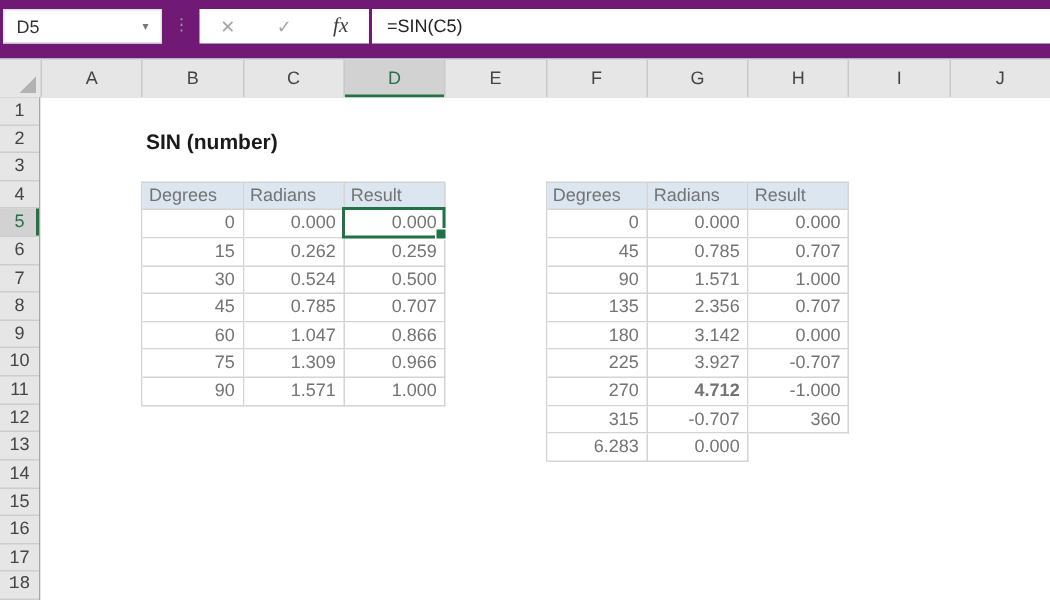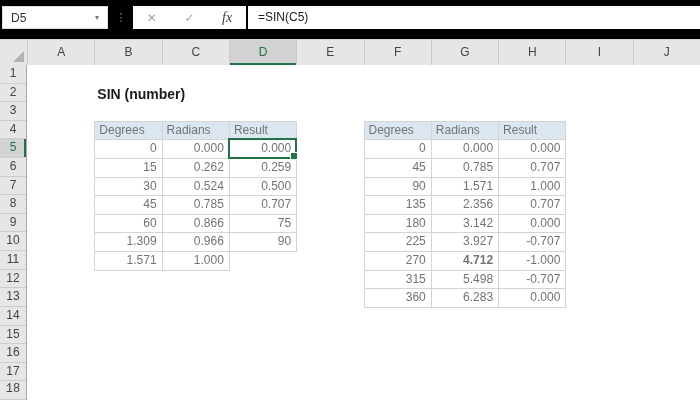--- a/index.html
+++ b/index.html
@@ -2,21 +2,21 @@
 <html><head>
 <meta charset="utf-8">
 <style>
   html,body{margin:0;padding:0;}
   body{
     width:700px;height:400px;position:relative;overflow:hidden;
     background:#fff;font-family:"Liberation Sans","DejaVu Sans",sans-serif;
     -webkit-font-smoothing:antialiased;
   }
   
-  .chrome{position:absolute;left:0;top:0;width:700px;height:65px;background:#000000;}
+  .chrome{position:absolute;left:0;top:0;width:700px;height:65px;background:#701a75;}
   .namebox{
     position:absolute;left:2px;top:6px;width:106px;height:23px;background:#fff;
     border:1px solid #e0e0e0;box-sizing:border-box;display:flex;align-items:center;
   }
   .namebox .ref{flex:1;padding-left:8px;font-size:12px;color:#333;}
   .namebox .dd{width:20px;text-align:center;font-size:8px;color:#777;}
   .grip{
     position:absolute;left:114px;top:6px;width:14px;height:23px;line-height:23px;
     text-align:center;color:#9a9a9a;font-size:11px;
   }
@@ -147,20 +147,21 @@
       <div class="td" style="line-height: 17.111px;">15</div>
       <div class="td" style="line-height: 17.111px;">0.262</div>
       <div class="td" style="line-height: 17.111px;">0.259</div>
       <div class="td" style="line-height: 17.111px;">30</div>
       <div class="td" style="line-height: 17.111px;">0.524</div>
       <div class="td" style="line-height: 17.111px;">0.500</div>
       <div class="td" style="line-height: 17.111px;">45</div>
       <div class="td" style="line-height: 17.111px;">0.785</div>
       <div class="td" style="line-height: 17.111px;">0.707</div>
       <div class="td" style="line-height: 17.111px;">60</div>
+      <div class="td" style="line-height: 17.111px;">1.047</div>
       <div class="td" style="line-height: 17.111px;">0.866</div>
       <div class="td" style="line-height: 17.111px;">75</div>
       <div class="td" style="line-height: 17.111px;">1.309</div>
       <div class="td" style="line-height: 17.111px;">0.966</div>
       <div class="td" style="line-height: 17.111px;">90</div>
       <div class="td" style="line-height: 17.111px;">1.571</div>
       <div class="td" style="line-height: 17.111px;">1.000</div>
     </div>
     <div class="xl-table" style="left: 363.5px; top: 120.833px; grid-template-columns: repeat(3, 67.3px); grid-auto-rows: 18.611px; pointer-events: auto;">
       <div class="th" style="line-height: 17.111px;">Degrees</div>
@@ -181,21 +182,20 @@
       <div class="td" style="line-height: 17.111px;">180</div>
       <div class="td" style="line-height: 17.111px;">3.142</div>
       <div class="td" style="line-height: 17.111px;">0.000</div>
       <div class="td" style="line-height: 17.111px;">225</div>
       <div class="td" style="line-height: 17.111px;">3.927</div>
       <div class="td" style="line-height: 17.111px;">-0.707</div>
       <div class="td" style="line-height: 17.111px;">270</div>
       <div class="td" style="line-height: 17.111px; font-weight: bold;">4.712</div>
       <div class="td" style="line-height: 17.111px;">-1.000</div>
       <div class="td" style="line-height: 17.111px;">315</div>
-      <div class="td" style="line-height: 17.111px;">5.498</div>
       <div class="td" style="line-height: 17.111px;">-0.707</div>
       <div class="td" style="line-height: 17.111px;">360</div>
       <div class="td" style="line-height: 17.111px;">6.283</div>
       <div class="td" style="line-height: 17.111px;">0.000</div>
     </div>
     <div class="selbox" style="left: 227.9px; top: 138.444px; width: 69.3px; height: 20.611px;">
       <div class="fillhandle"></div>
     </div>
   </div>
 

